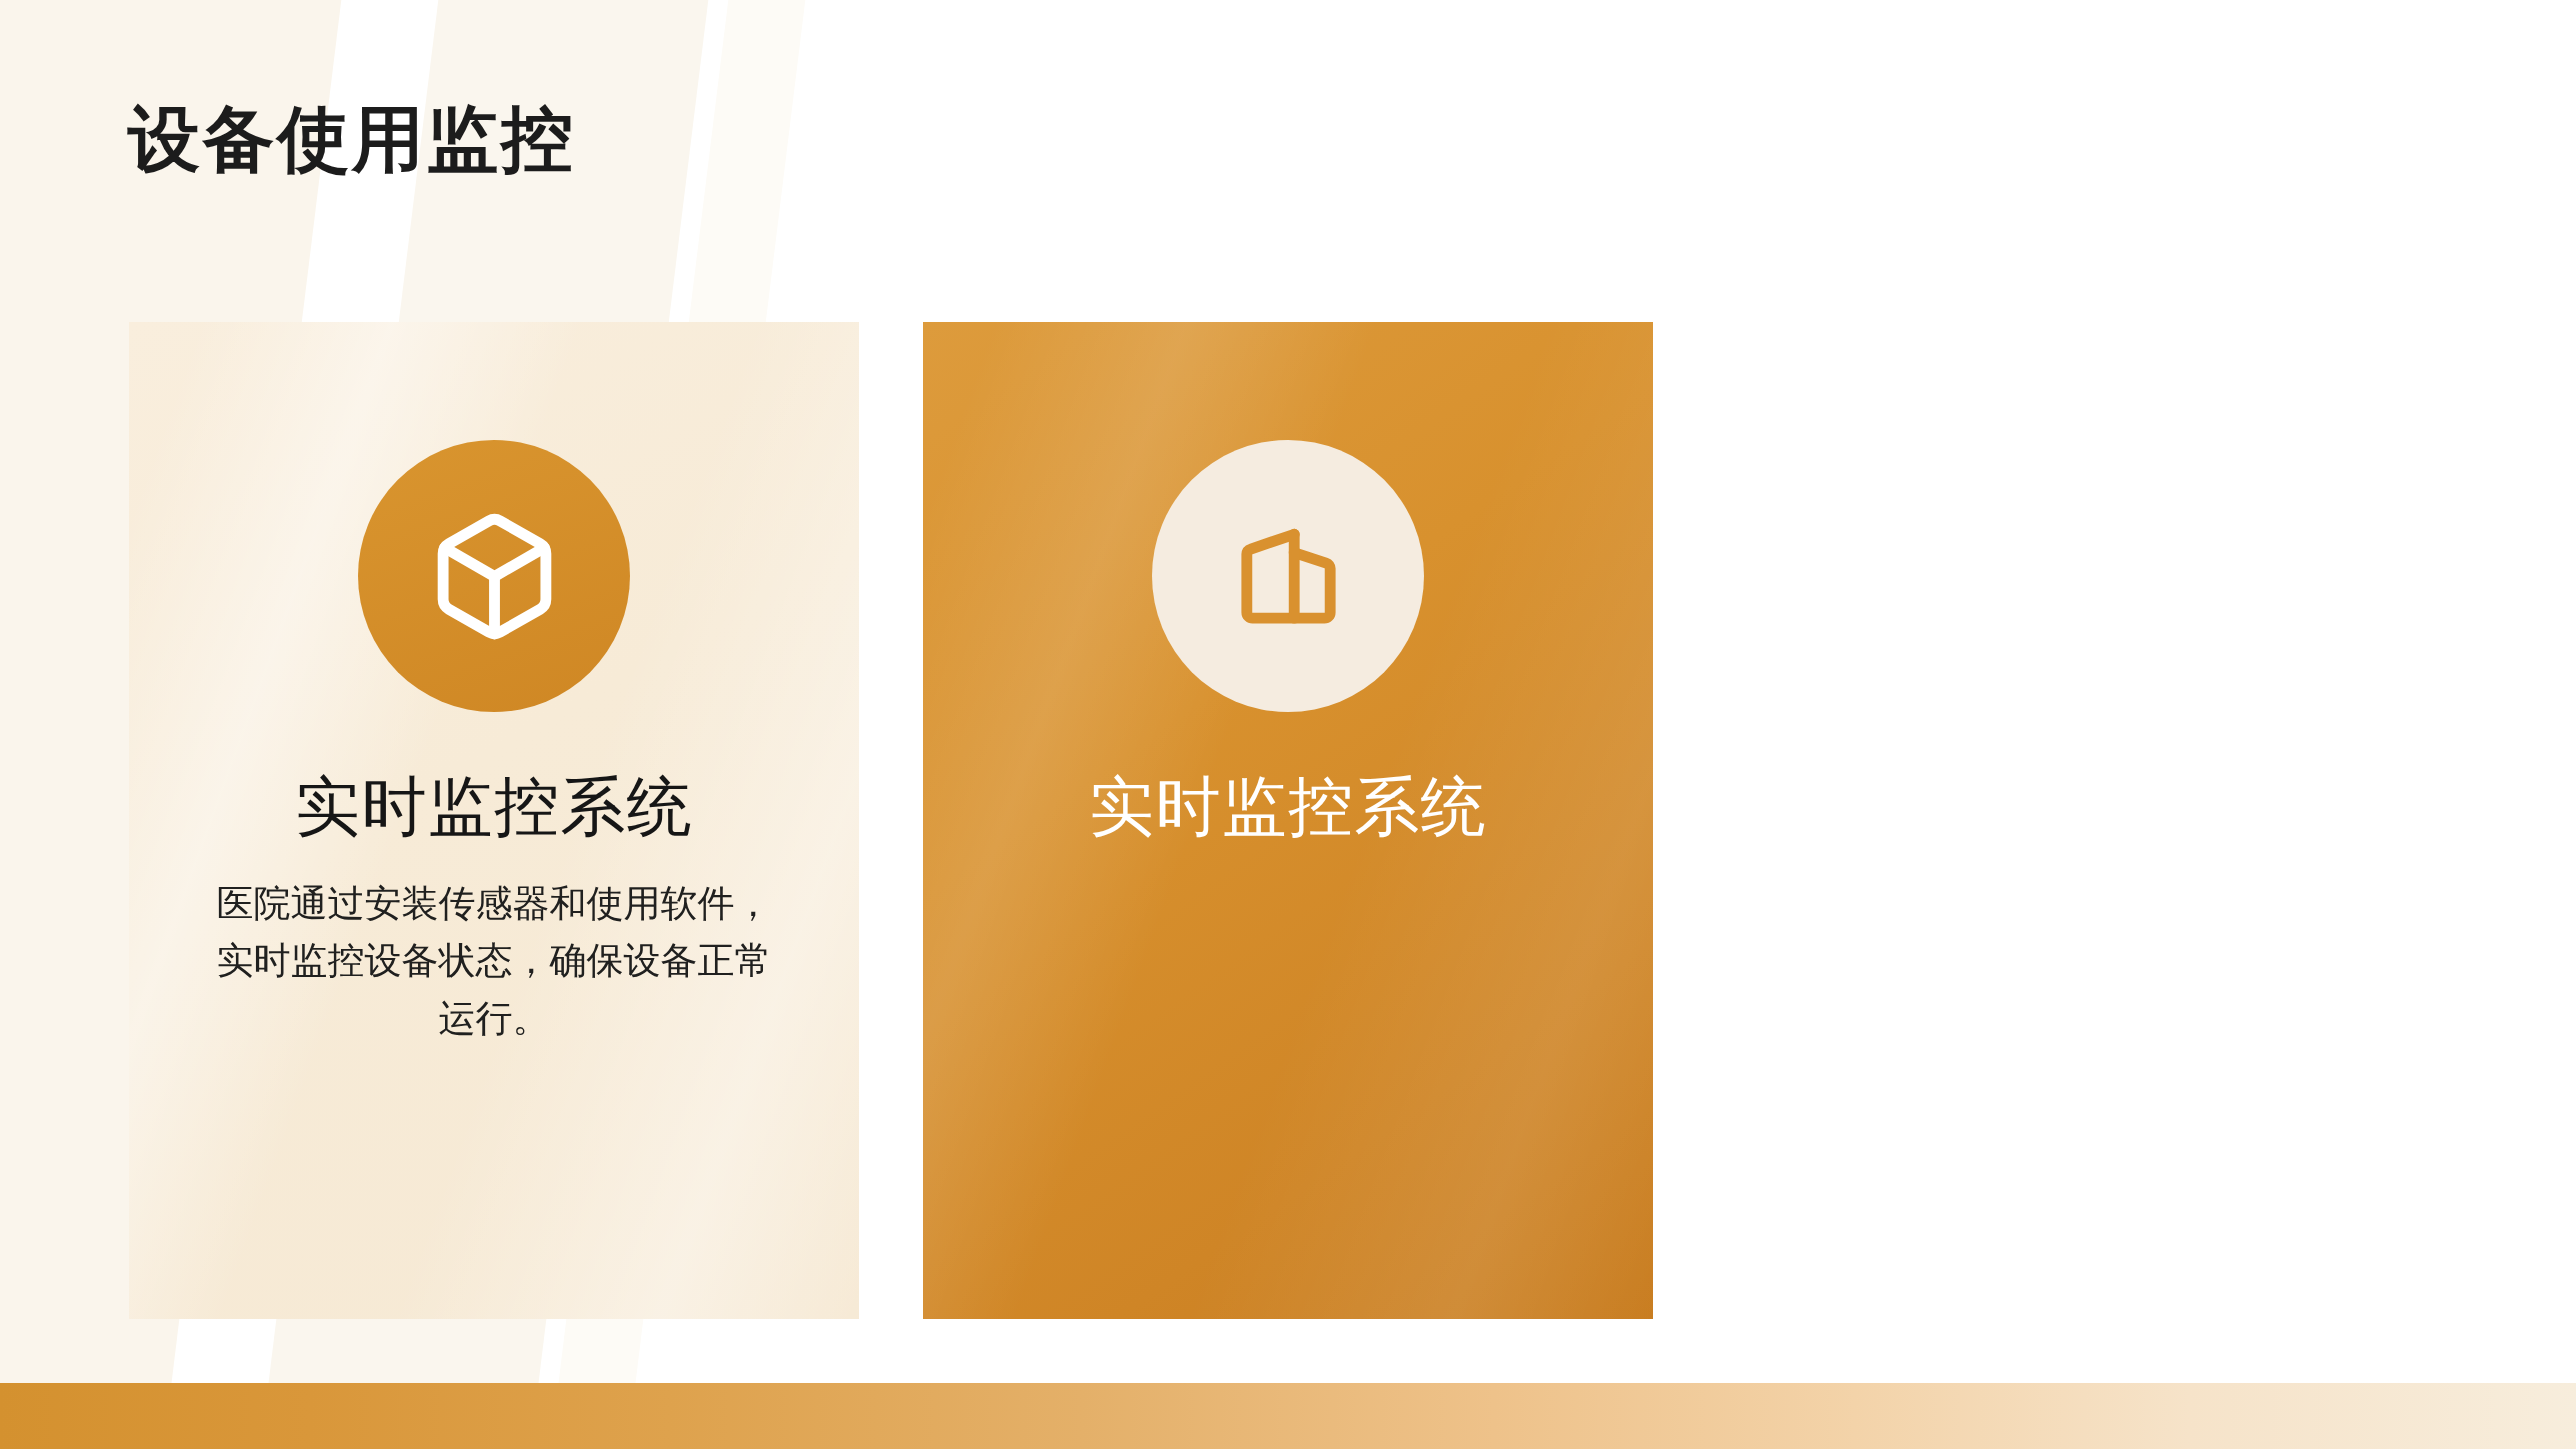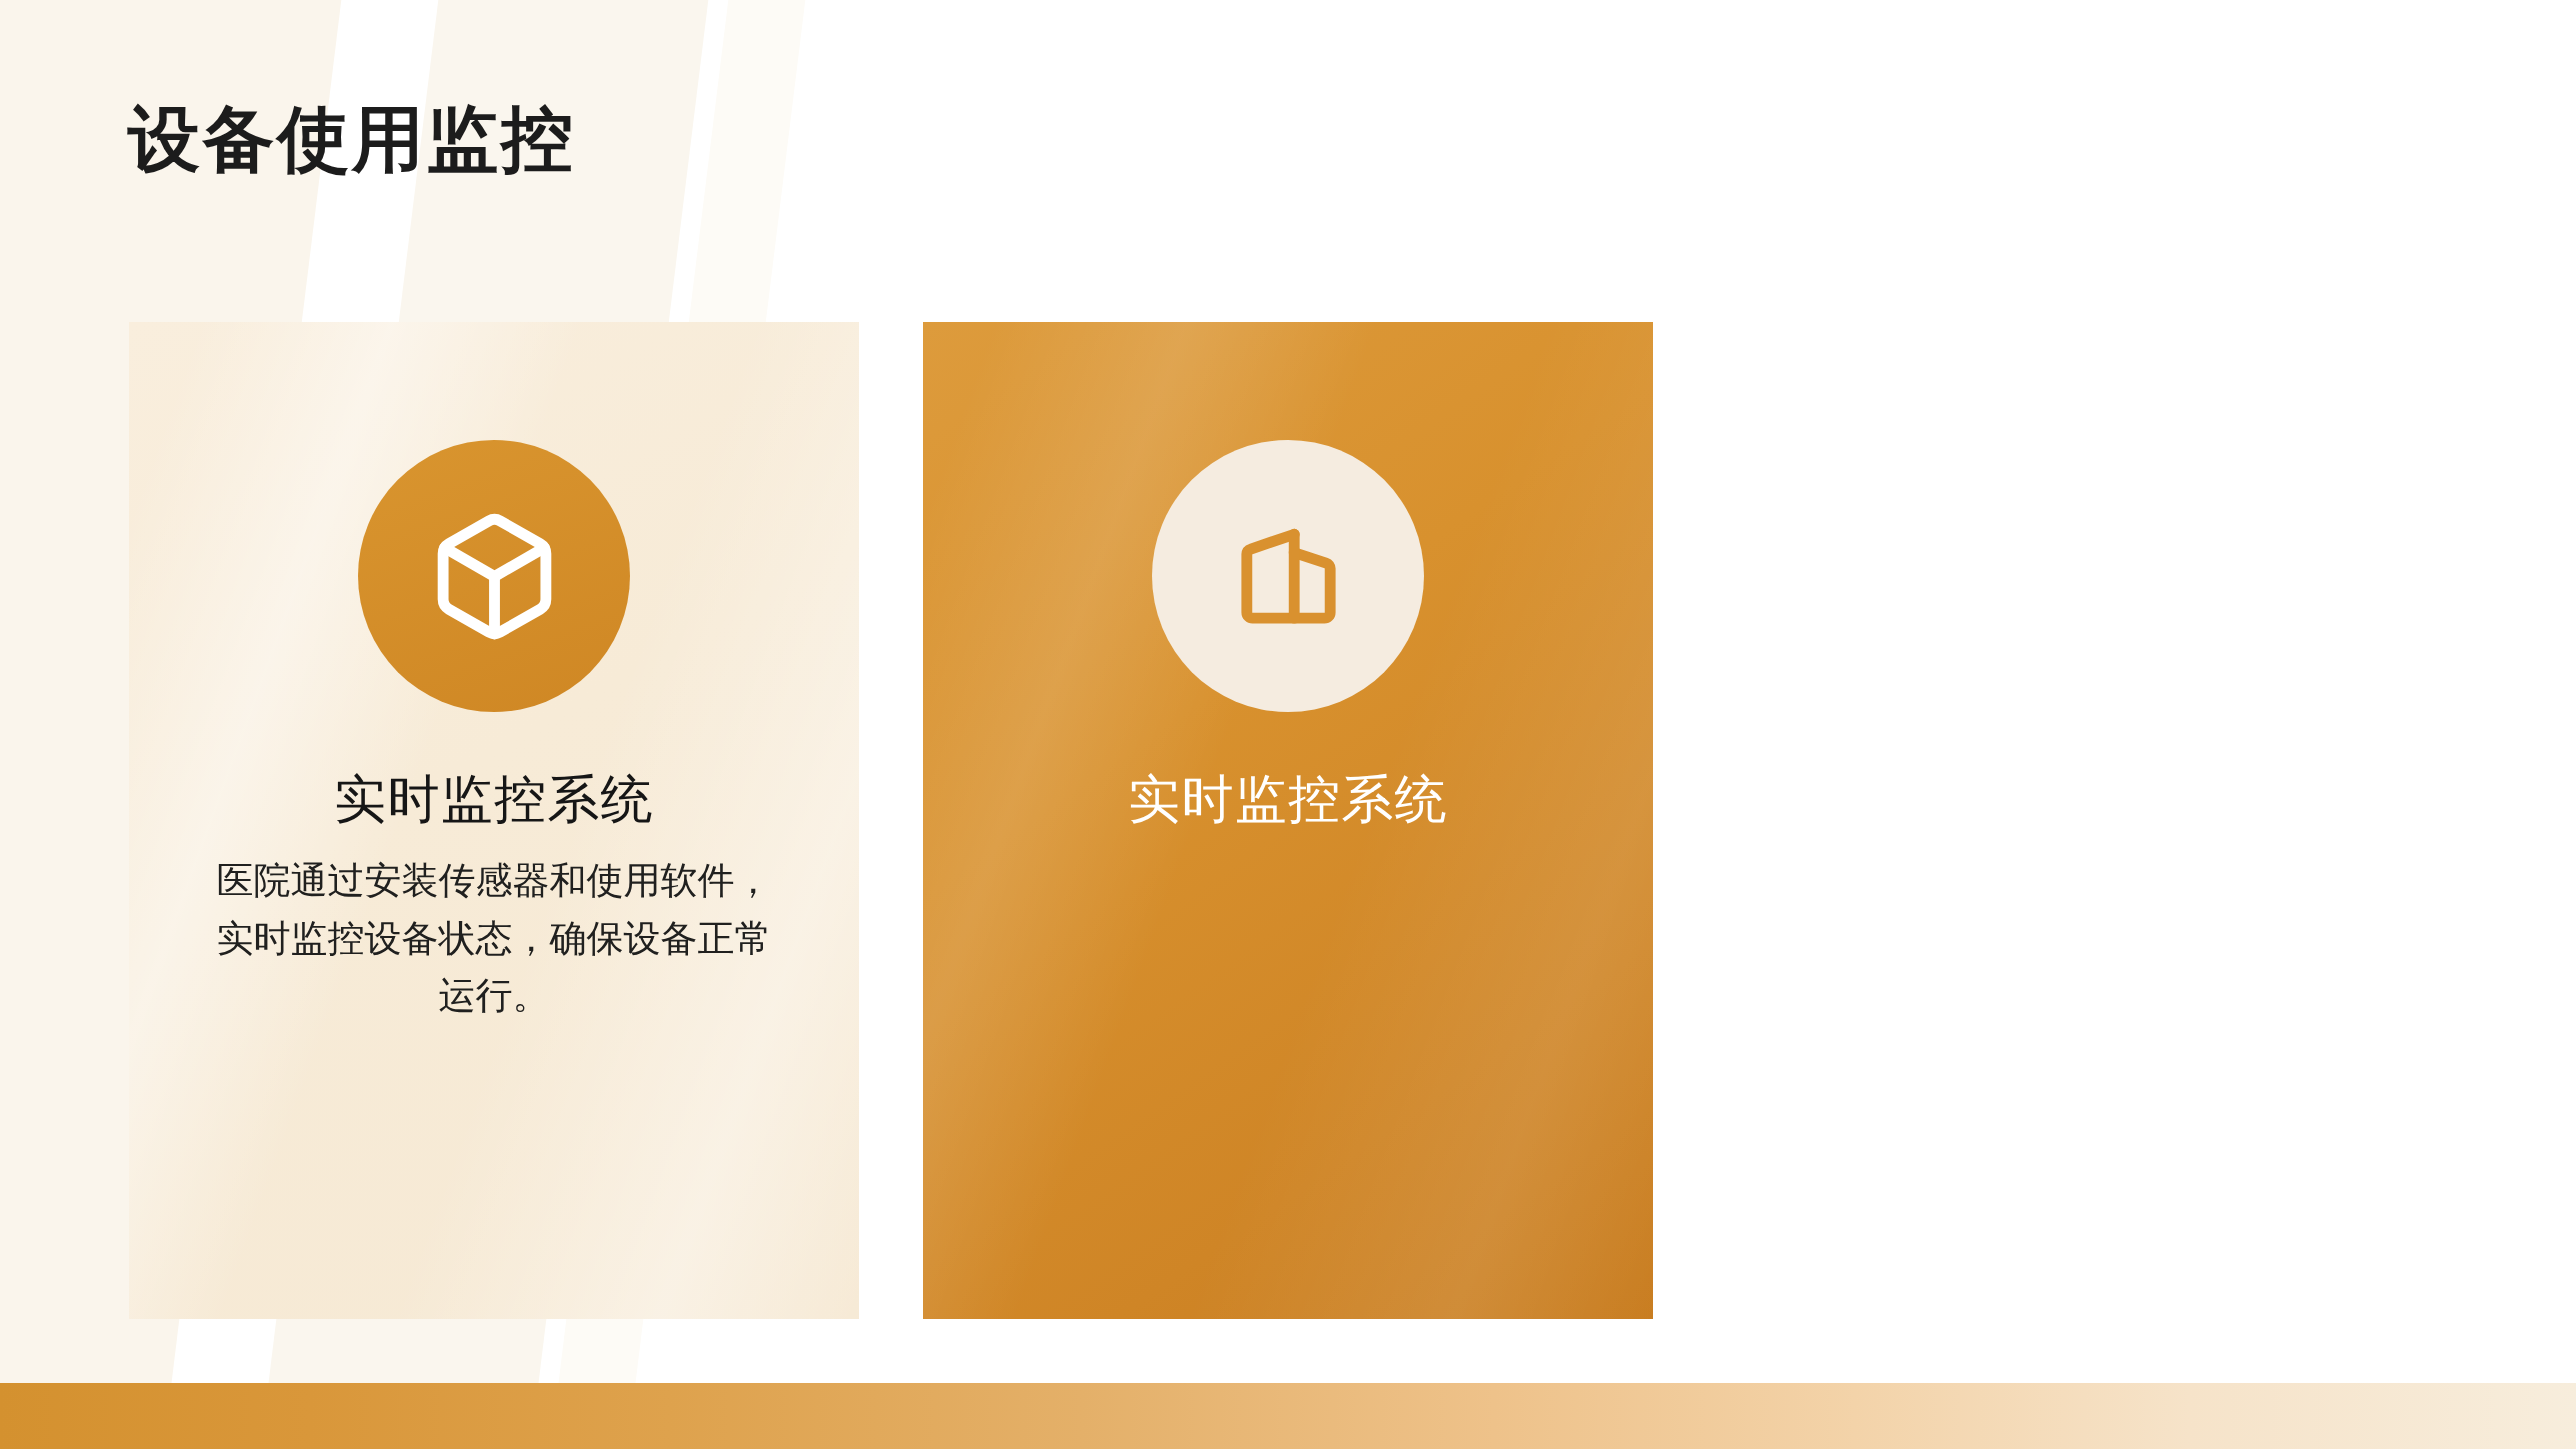--- a/index.html
+++ b/index.html
@@ -54,26 +54,26 @@
     display:flex;align-items:center;justify-content:center;
   }
   .badge-orange{background:linear-gradient(160deg,#d9952f 0%,#cf8724 100%);}
   .badge-cream{background:#f5ece0;}
   .icon-badge svg{width:137px;height:137px;display:block;}
 
   
   .card-heading{
     position:relative;z-index:2;
     margin-top:58px;
-    font-size:52px;line-height:1.15;font-weight:400;
+    font-size:65px;line-height:1.15;font-weight:400;
     letter-spacing:1.3px;text-align:center;
   }
   .card-body{
     position:relative;z-index:2;
-    margin-top:22px;
+    margin-top:30px;
     width:586px;
     font-size:37px;line-height:1.56;font-weight:400;
     text-align:center;letter-spacing:0px;
   }
   .t-dark .card-heading{color:#161616;}
   .t-dark .card-body{color:#20201f;}
   .t-white .card-heading{color:#ffffff;}
   .t-white .card-body{color:#ffffff;}
 
   

